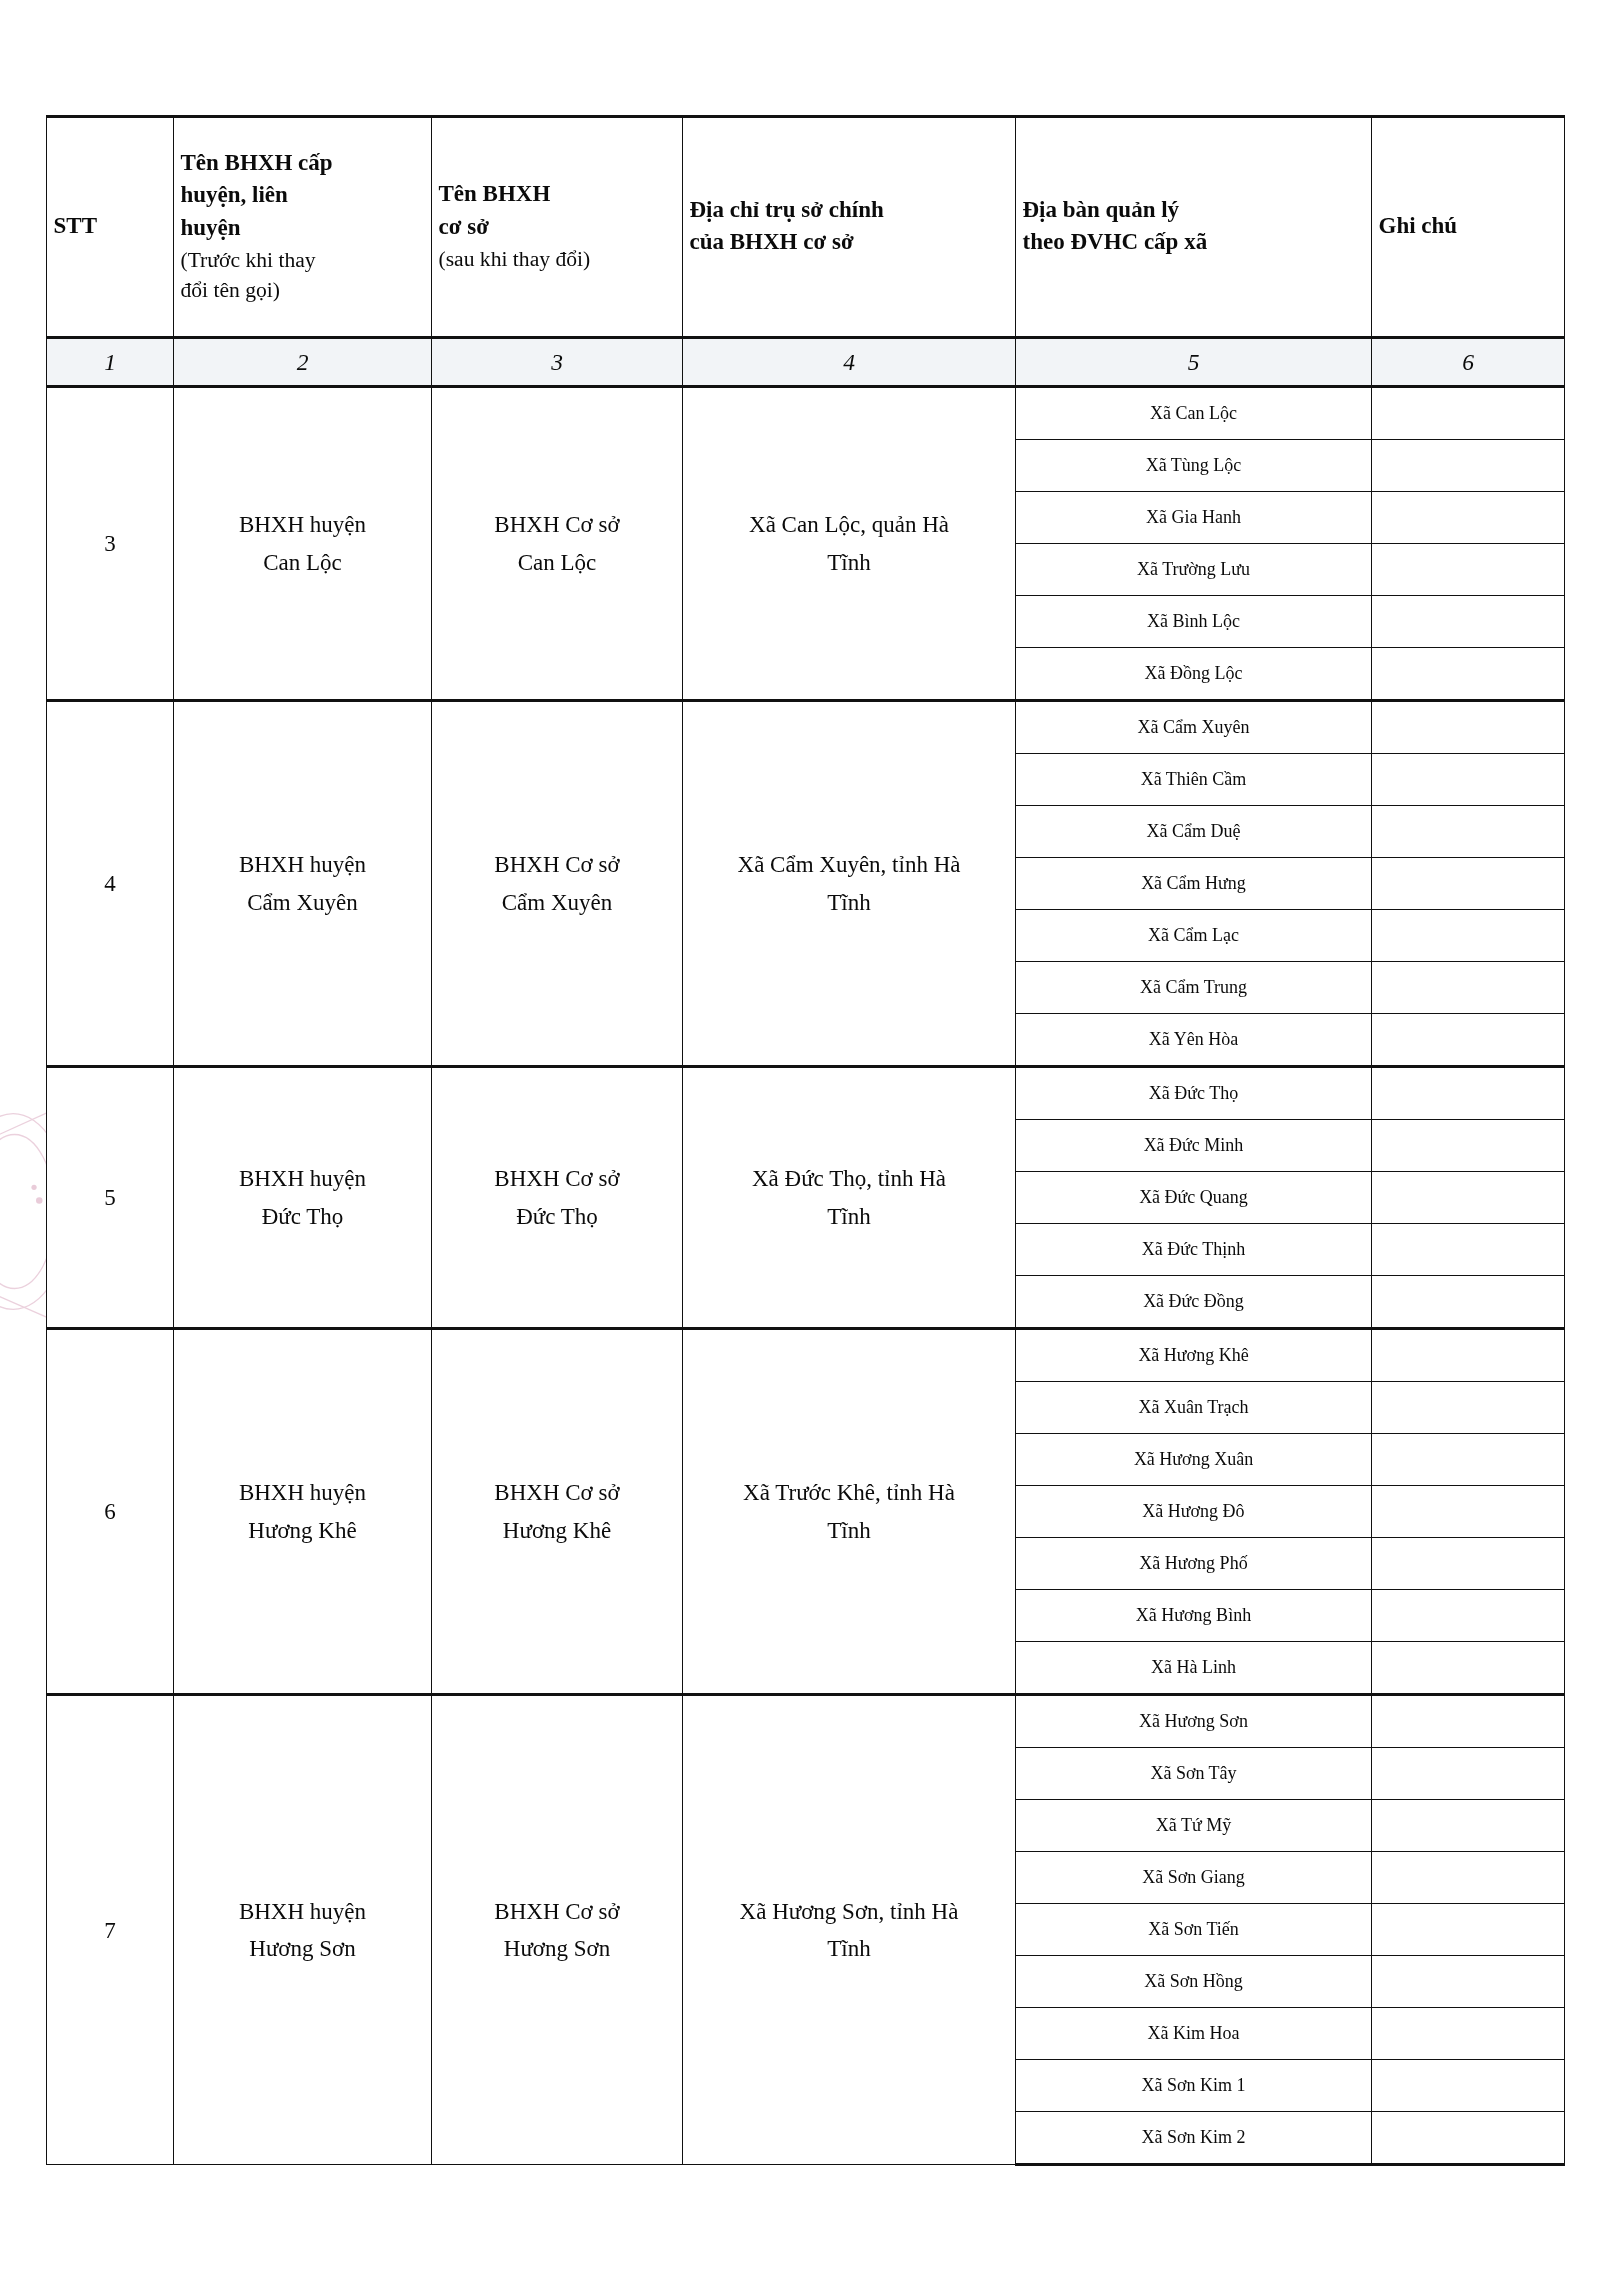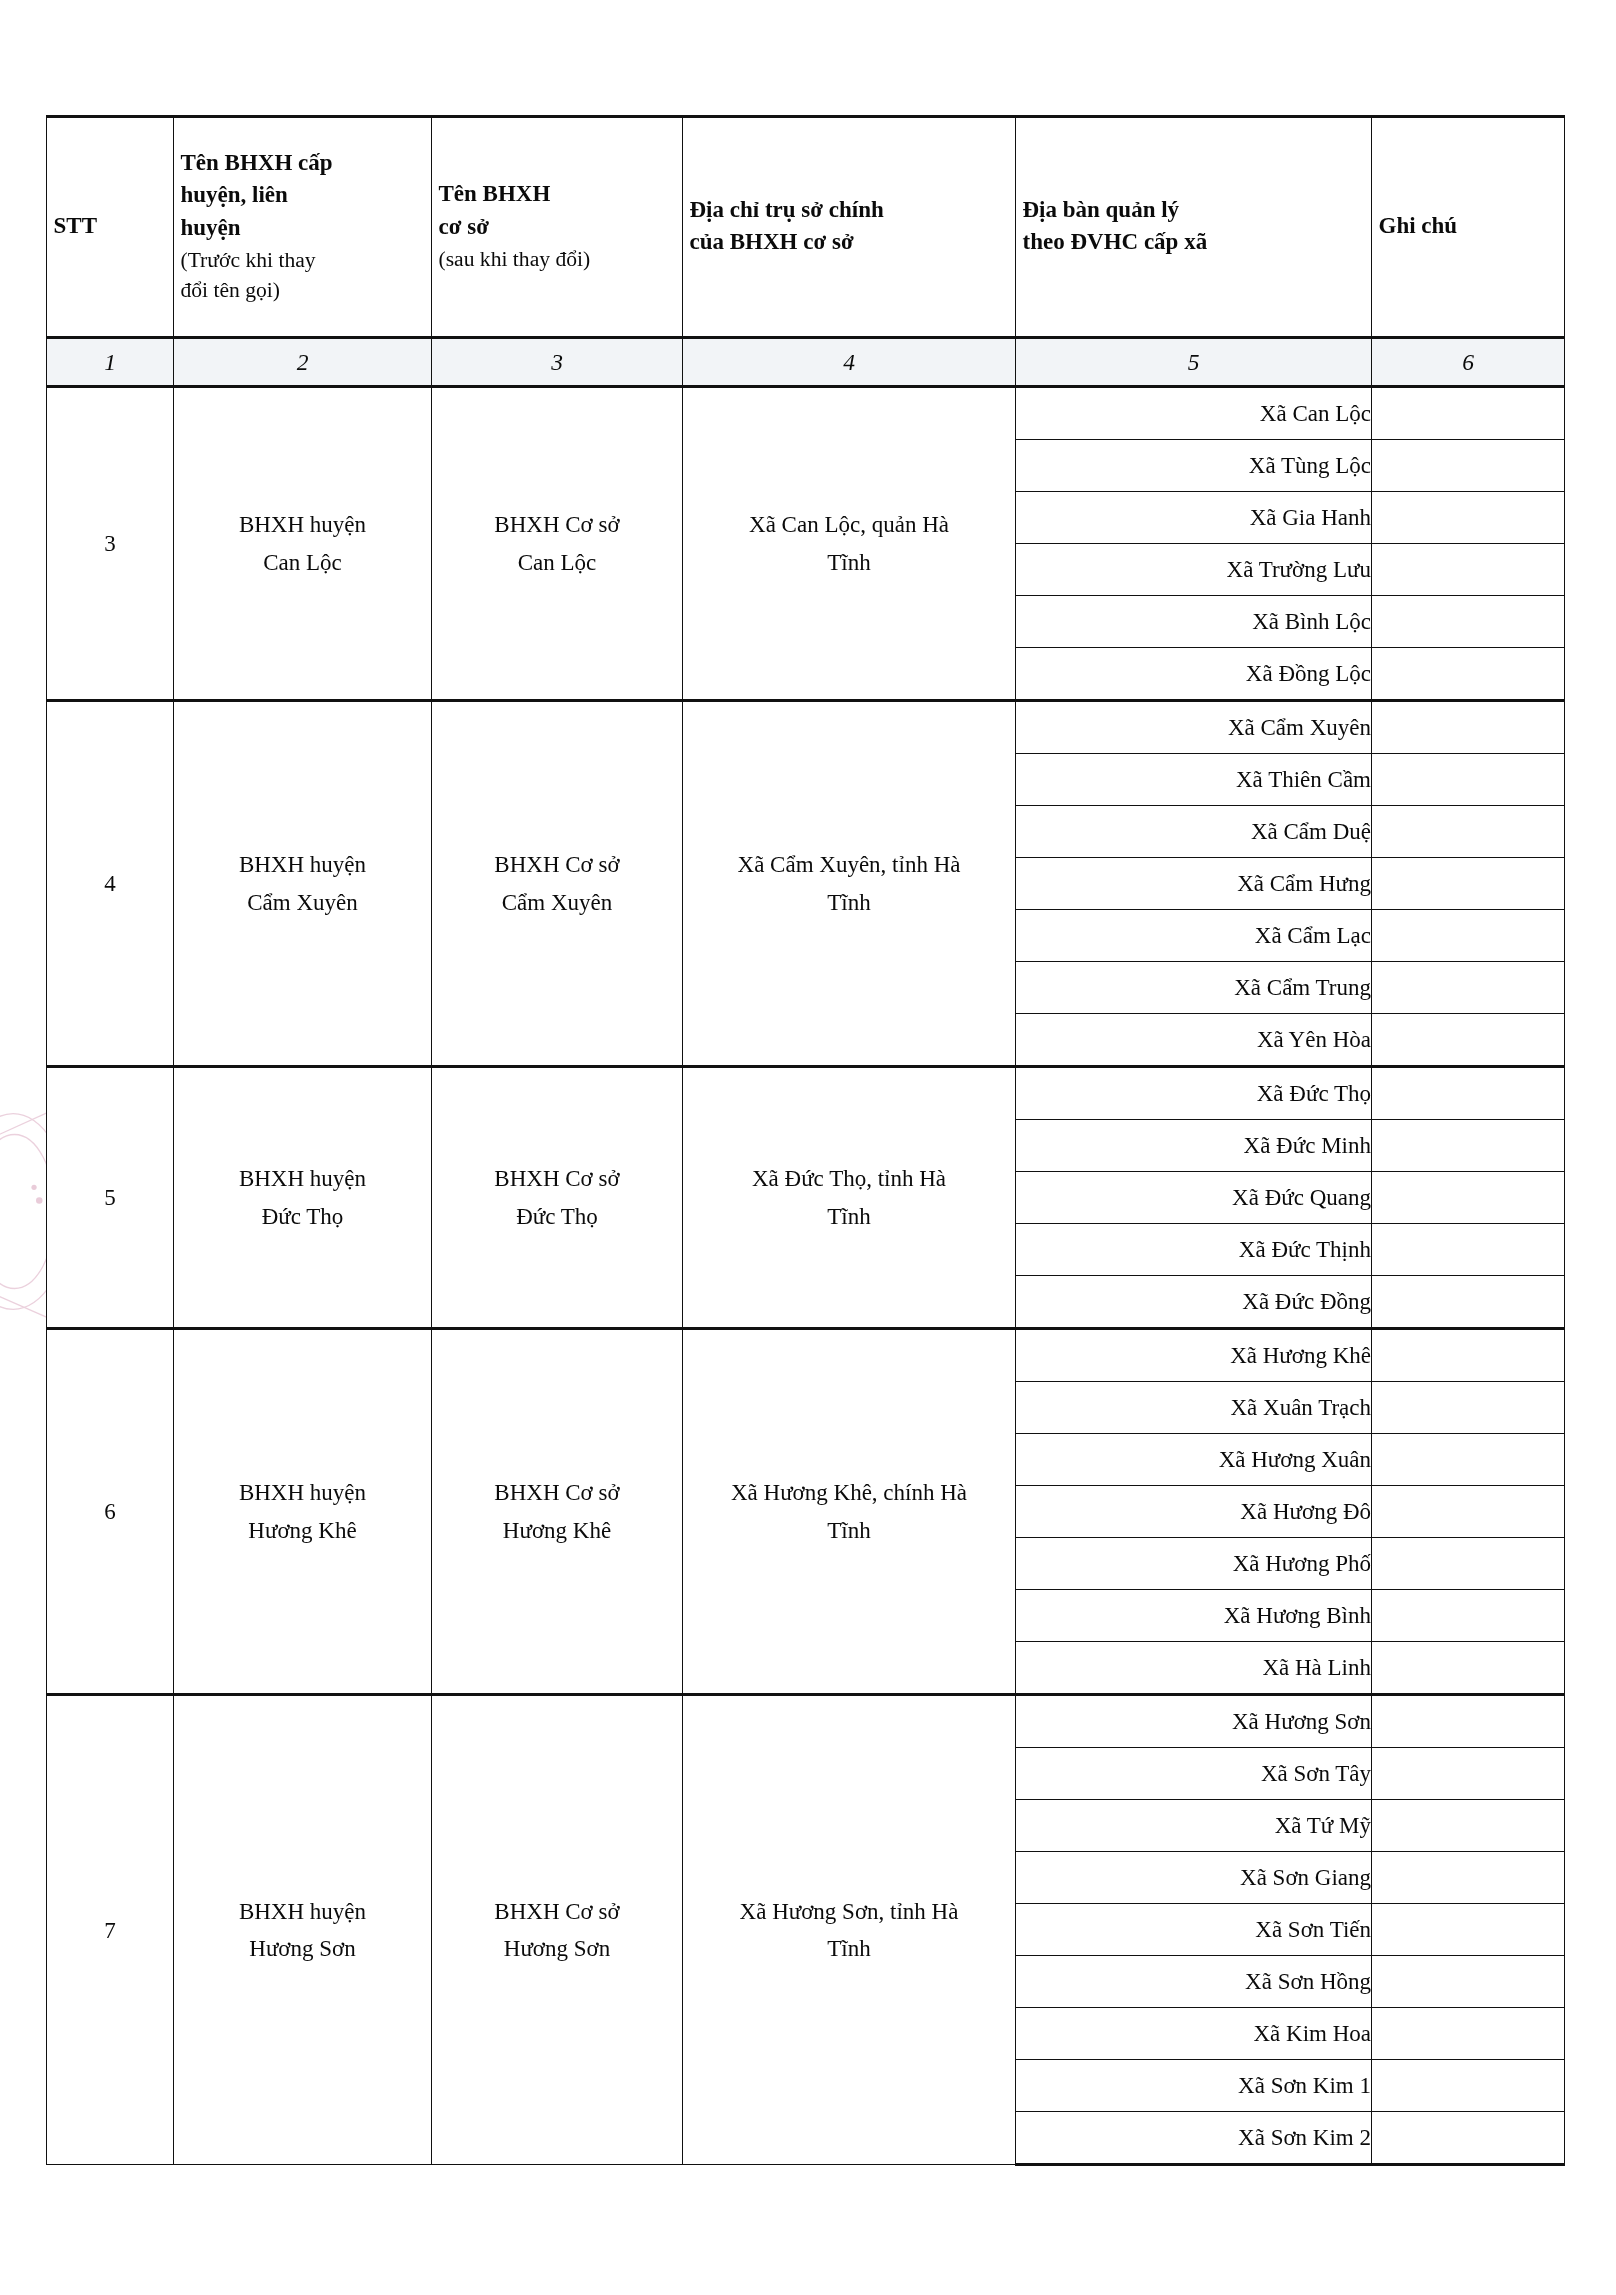--- a/index.html
+++ b/index.html
@@ -90,24 +90,24 @@
   td.col3-cell,
   td.col4-cell {
     text-align: center;
     line-height: 1.62;
     font-size: 23px;
     padding: 2.6px 9.1px;
   }
   td.col4-cell { padding-left: 14.4px; padding-right: 14.4px; }
 
   td.commune-cell {
-    text-align: right;
+    text-align: center;
     padding: 0 6.5px 0 10.4px;
     height: 51px;
-    font-size: 23px;
+    font-size: 18px;
     white-space: nowrap;
   }
   td.note-cell {
     height: 51px;
   }
 
   
   tr.group-start > td { border-top: 3.3px solid #111111; }
   tr.last-body-row > td { border-bottom: 3.3px solid #111111; }
 
@@ -265,21 +265,21 @@
           <td class="note-cell"></td>
         </tr>
         <tr>
           <td class="commune-cell">Xã Đức Đồng</td>
           <td class="note-cell"></td>
         </tr>
         <tr class="group-start">
           <td class="stt-cell" rowspan="7">6</td>
           <td class="col2-cell" rowspan="7"><span>BHXH huyện</span><br><span>Hương Khê</span></td>
           <td class="col3-cell" rowspan="7"><span>BHXH Cơ sở</span><br><span>Hương Khê</span></td>
-          <td class="col4-cell" rowspan="7"><span class="nowrap">Xã Hương Khê, chính Hà</span><br><span>Tĩnh</span></td>
+          <td class="col4-cell" rowspan="7"><span class="nowrap">Xã Trước Khê, tỉnh Hà</span><br><span>Tĩnh</span></td>
           <td class="commune-cell">Xã Hương Khê</td>
           <td class="note-cell"></td>
         </tr>
         <tr>
           <td class="commune-cell">Xã Xuân Trạch</td>
           <td class="note-cell"></td>
         </tr>
         <tr>
           <td class="commune-cell">Xã Hương Xuân</td>
           <td class="note-cell"></td>

